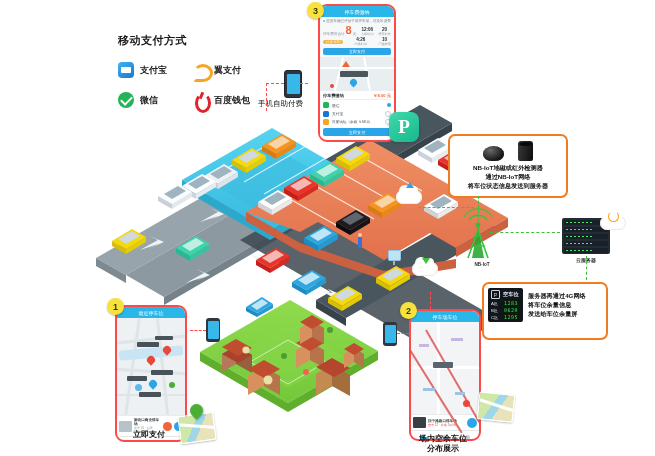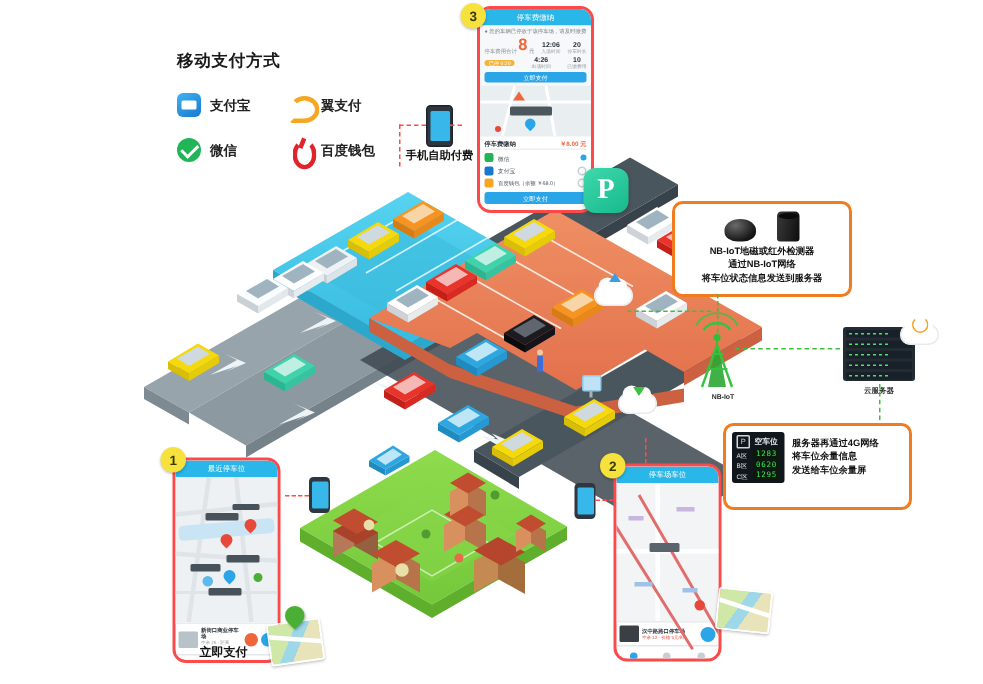--- a/index.html
+++ b/index.html
@@ -399,21 +399,21 @@
       <div class="pay-item">
         <span class="pay-ico ico-baidu"></span>
         <span class="pay-label">百度钱包</span>
       </div>
     </div>
   </div>
 
   <div class="abs" style="left:284px;top:70px;width:16px;height:26px;background:#2e3740;border-radius:3px;border:1px solid #1d242b;">
     <div style="position:absolute;left:1.5px;top:2.5px;right:1.5px;bottom:3.5px;background:#38b8ea;border-radius:1px;"></div>
   </div>
-  <div class="abs" style="left:258px;top:99px;width:70px;font-size:7.5px;font-weight:bold;text-align:center;color:#111;">手机自助付费</div>
+  <div class="abs" style="left:258px;top:99px;width:70px;font-size:7.5px;font-weight:normal;text-align:left;color:#111;">手机自助付费</div>
   <div class="dash-h" style="left:266px;top:83px;width:18px;"></div>
   <div class="dash-v" style="left:266px;top:83px;height:28px;"></div>
   <div class="dash-h" style="left:300px;top:83px;width:8px;"></div>
 
   <div class="phone" style="left:318px;top:4px;width:74px;height:134px;">
     <div class="phone-head">停车费缴纳</div>
     <div style="background:#f6f8fa;padding:2px 3px;">
       <div style="font-size:3.6px;color:#7a858c;">● 您的车辆已停放于该停车场，请及时缴费</div>
       <div style="display:flex;align-items:flex-end;justify-content:space-between;margin-top:2px;">
         <div style="display:flex;align-items:flex-end;gap:1px;">
@@ -619,20 +619,22 @@
       </div>
       <div style="width:10px;height:10px;border-radius:50%;background:#2aa6e8;"></div>
     </div>
     <div class="phone-foot">
       <span class="foot-dot on"></span>
       <span class="foot-dot"></span>
       <span class="foot-dot"></span>
     </div>
   </div>
   <div class="badge" style="left:400px;top:302px;">2</div>
+  <div class="cap" style="left:388px;top:434px;width:110px;white-space:pre-line;">场内空余车位
+分布展示</div>
 
   <div class="abs" style="left:383px;top:322px;width:14px;height:24px;background:#2e3740;border-radius:3px;">
     <div style="position:absolute;left:1.5px;top:2.5px;right:1.5px;bottom:3px;background:#38b8ea;border-radius:1px;"></div>
   </div>
   <div class="dash-h" style="left:397px;top:333px;width:12px;"></div>
   <div class="dash-v" style="left:430px;top:292px;height:17px;"></div>
 
   <div class="abs" style="left:206px;top:318px;width:14px;height:24px;background:#2e3740;border-radius:3px;">
     <div style="position:absolute;left:1.5px;top:2.5px;right:1.5px;bottom:3px;background:#38b8ea;border-radius:1px;"></div>
   </div>

